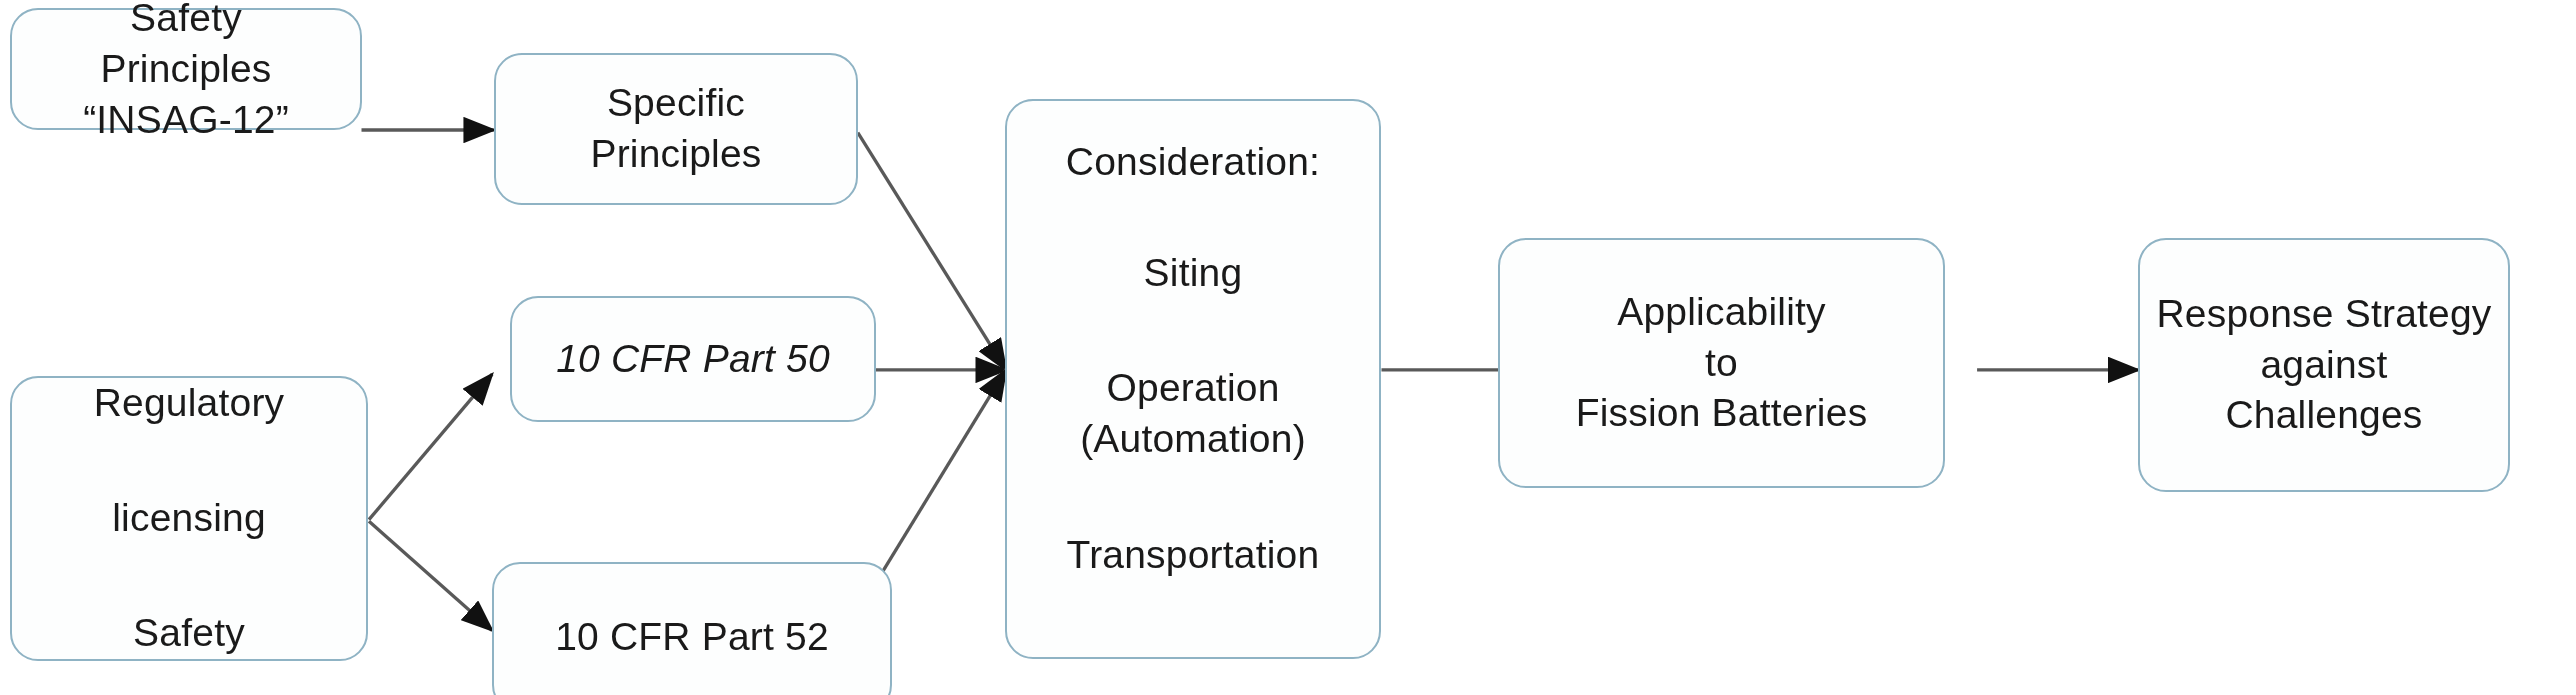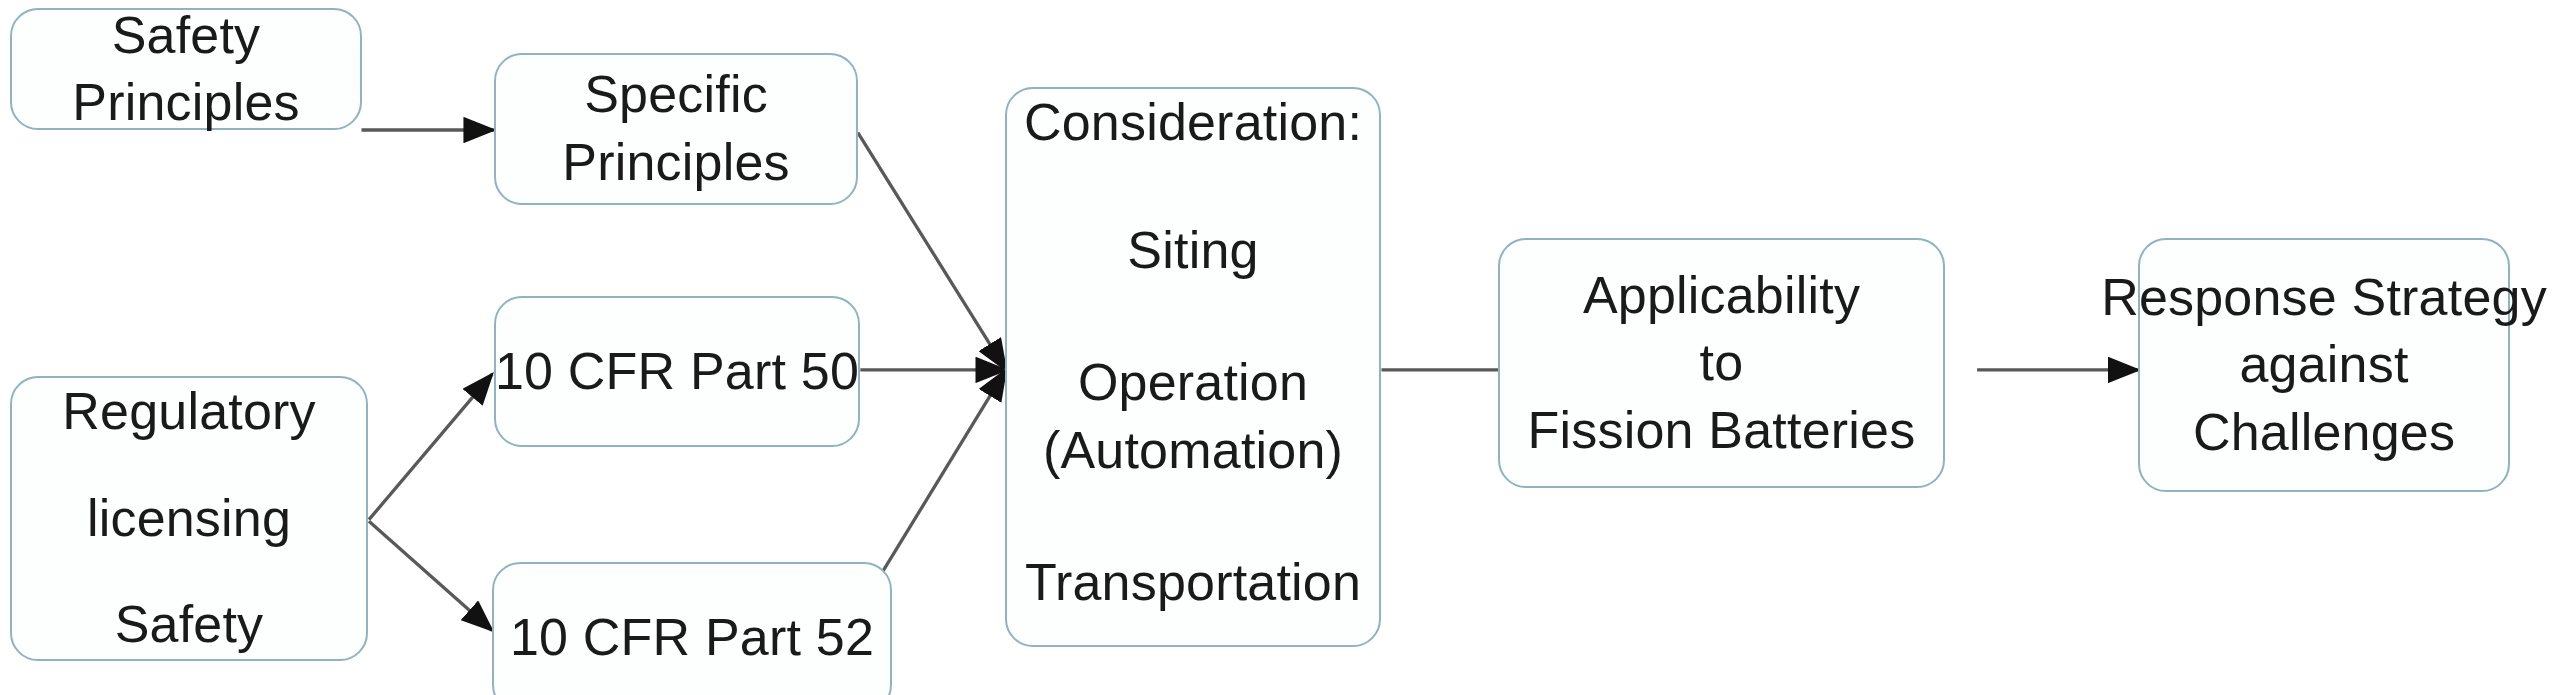--- a/index.html
+++ b/index.html
@@ -30,38 +30,38 @@
     position: absolute;
     box-sizing: border-box;
     background: #fdfefe;
     border: 2.5px solid #8fb3c4;
     border-radius: 28px;
     display: flex;
     flex-direction: column;
     align-items: center;
     justify-content: center;
     color: #1a1a1a;
-    font-size: 52px;
+    font-size: 39px;
     line-height: 1.30;
     text-align: center;
     letter-spacing: 0.2px;
     z-index: 2;
   }
   .node .line {
     display: block;
     white-space: nowrap;
   }
   
   #node-safety-principles   { left: 10px;   top: 8.3px;  width: 352px; height: 122px; }
   #node-specific-principles { left: 494px;  top: 53px;  width: 364px; height: 152px; }
   #node-regulatory-process  { left: 10px;   top: 376px; width: 358px; height: 285px; justify-content: space-between; }
-  #node-cfr-part-50         { left: 494px;  top: 296px; width: 366px; height: 151px; }
+  #node-cfr-part-50         { left: 510px;  top: 296px; width: 366px; height: 126px; font-style: italic; }
   #node-cfr-part-52         { left: 492px;  top: 562px; width: 400px; height: 151px; }
-  #node-consideration       { left: 1005px; top: 87px; width: 376px; height: 560px;
-                              justify-content: flex-start; }
+  #node-consideration       { left: 1005px; top: 99px; width: 376px; height: 560px;
+                              justify-content: flex-start; padding-top: 36px; }
   #node-applicability       { left: 1498px; top: 238px; width: 447px; height: 250px; }
   #node-response-strategy   { left: 2138px; top: 238px; width: 372px; height: 254px; }
 
   #node-consideration .line { margin: 0; }
   #node-consideration .gap-lg { height: 60px; }
   #node-consideration .gap-xl { height: 65px; }
 </style>
 </head>
 <body>
 
@@ -103,20 +103,21 @@
     </g>
 
     <g>
       <line x1="2390" y1="447" x2="2585" y2="447" stroke="#595959" stroke-width="4" marker-end="url(#arrowhead)"></line>
     </g>
   </svg>
 
   <div class="node" id="node-safety-principles">
     <span class="line">Safety</span>
     <span class="line">Principles</span>
+    <span class="line">“INSAG-12”</span>
   </div>
 
   <div class="node" id="node-specific-principles">
     <span class="line">Specific</span>
     <span class="line">Principles</span>
   </div>
 
   <div class="node" id="node-regulatory-process">
     <span class="line">Regulatory</span>
     <span class="line">licensing</span>

